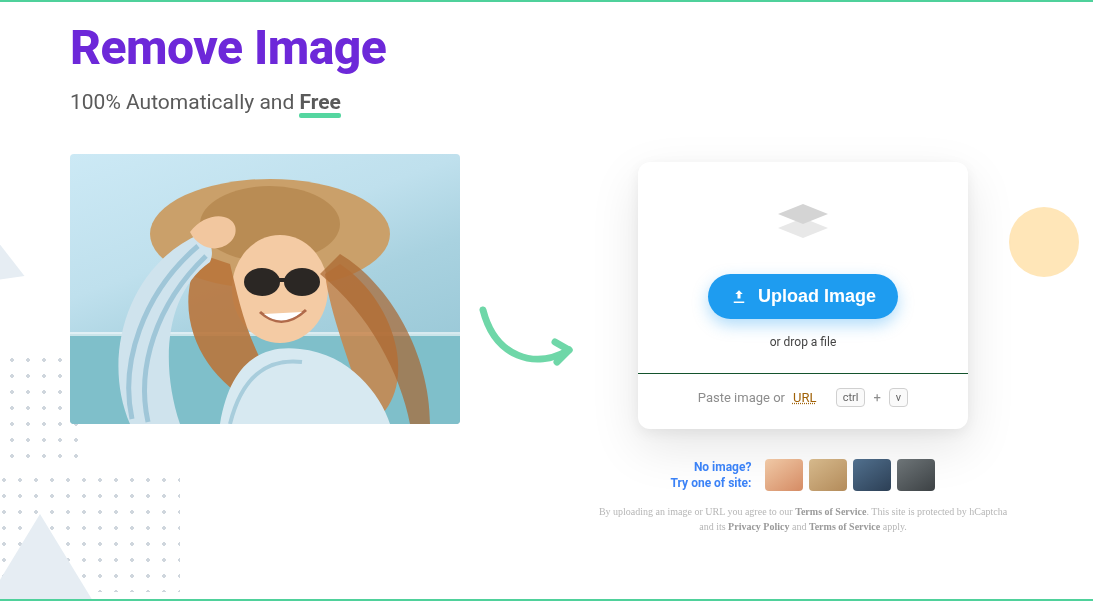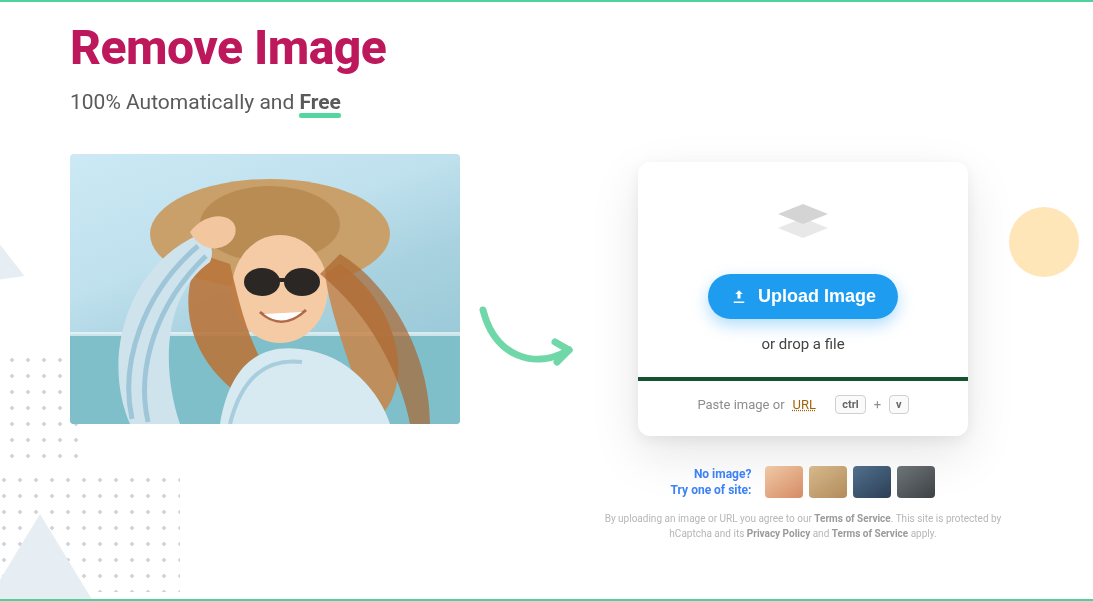--- a/index.html
+++ b/index.html
@@ -27,21 +27,21 @@
     flex: 0 0 460px;
     display: flex;
     flex-direction: column;
     align-items: center;
     padding-top: 140px;
   }
   .headline {
     font-weight: 800;
     font-size: 48px;
     line-height: 1.1;
-    color: #be185d;
+    color: #6d28d9;
     letter-spacing: -0.5px;
   }
   .subhead {
     margin-top: 15px;
     font-size: 21px;
     color: #5a5a5a;
     font-weight: 400;
   }
   .subhead .free {
     font-weight: 700;
@@ -157,46 +157,45 @@
     padding: 12px 22px;
     border-radius: 28px;
     display: inline-flex;
     align-items: center;
     gap: 10px;
     box-shadow: 0 6px 16px rgba(30,156,240,0.35);
   }
   .upload-btn svg { width: 18px; height: 18px; fill: #fff; }
   .drop-text {
     margin-top: 16px;
-    font-size: 15px;
+    font-size: 12px;
     color: #444;
   }
   .card-divider {
     margin: 24px -30px 0;
     width: calc(100% + 60px);
-    border-top: 4px solid #14532d;
+    border-top: 1px solid #14532d;
     padding-top: 14px;
     display: flex;
     justify-content: center;
     align-items: center;
     gap: 8px;
     font-size: 13px;
     color: #8d8d8d;
   }
   .card-divider .url-link { text-decoration: underline dotted; cursor: pointer; color: #a16207; }
   .kbd {
     display: inline-block;
     padding: 2px 6px;
     border: 1px solid #d0d0d0;
     border-radius: 4px;
     background: #fafafa;
     font-size: 11px;
     color: #666;
     font-family: inherit;
-    font-weight: bold;
   }
 
   .samples-row {
     margin-top: 30px;
     display: flex;
     align-items: center;
     gap: 14px;
   }
   .samples-text {
     font-size: 12px;
@@ -218,20 +217,21 @@
   .thumb.t4 { background: linear-gradient(145deg,#6e7578,#3c4144); }
 
   .legal {
     margin-top: 14px;
     font-size: 10px;
     color: #b6b6b6;
     text-align: center;
     max-width: 430px;
     line-height: 1.45;
     padding: 0 10px;
+    font-family: Liberation Serif, serif;
   }
   .legal a { color: #9a9a9a; font-weight: 700; text-decoration: none; cursor:pointer; }
 </style>
 </head>
 <body>
 
 <div class="page">
 
   <div class="deco-triangle-left"></div>
   <div class="deco-circle"></div>

